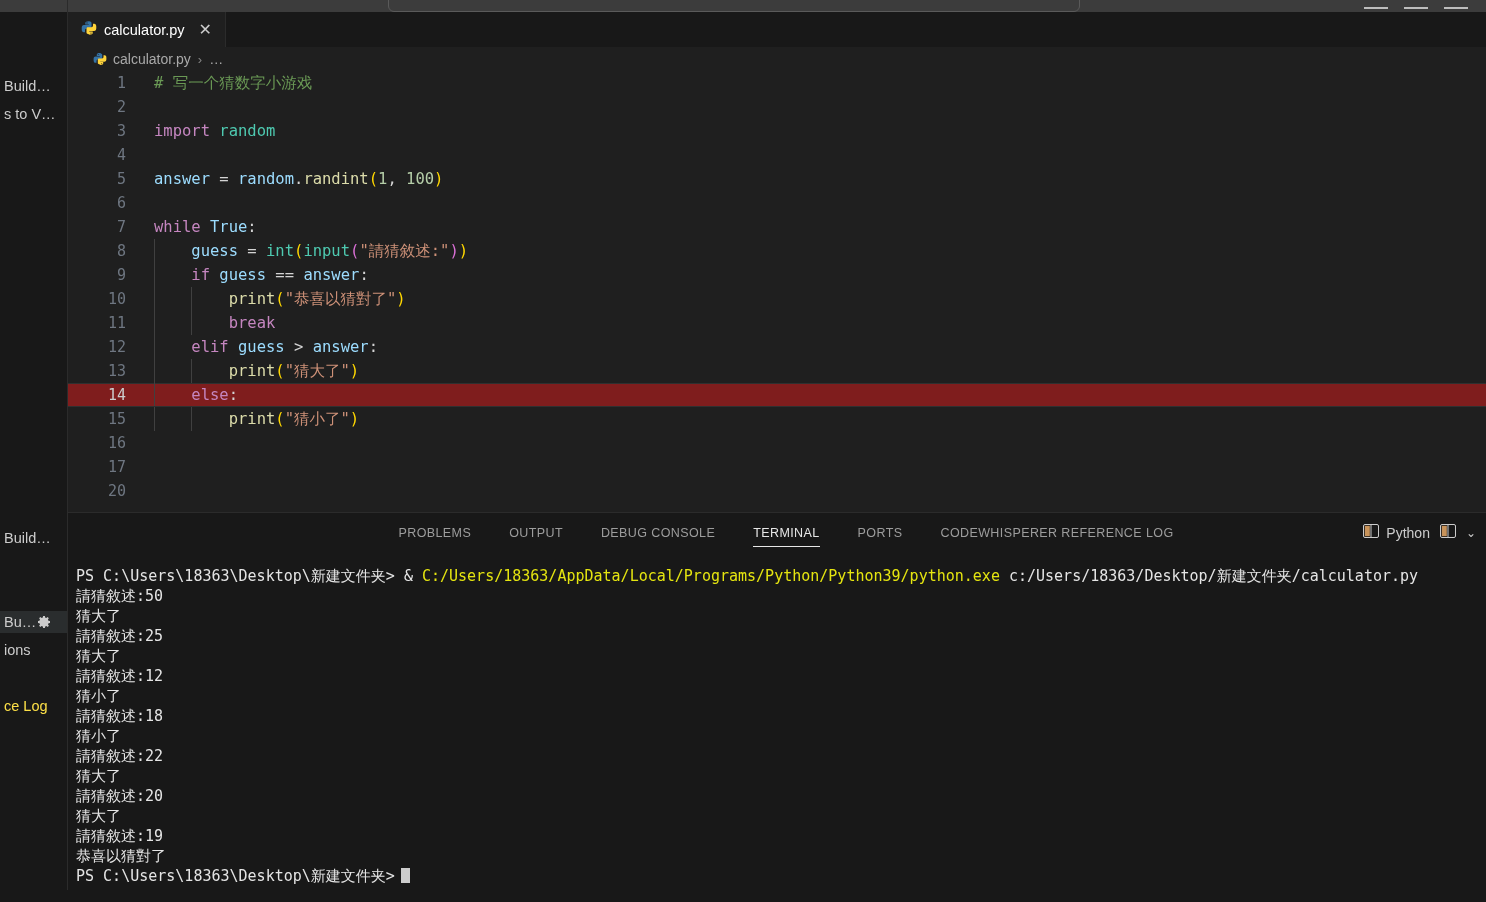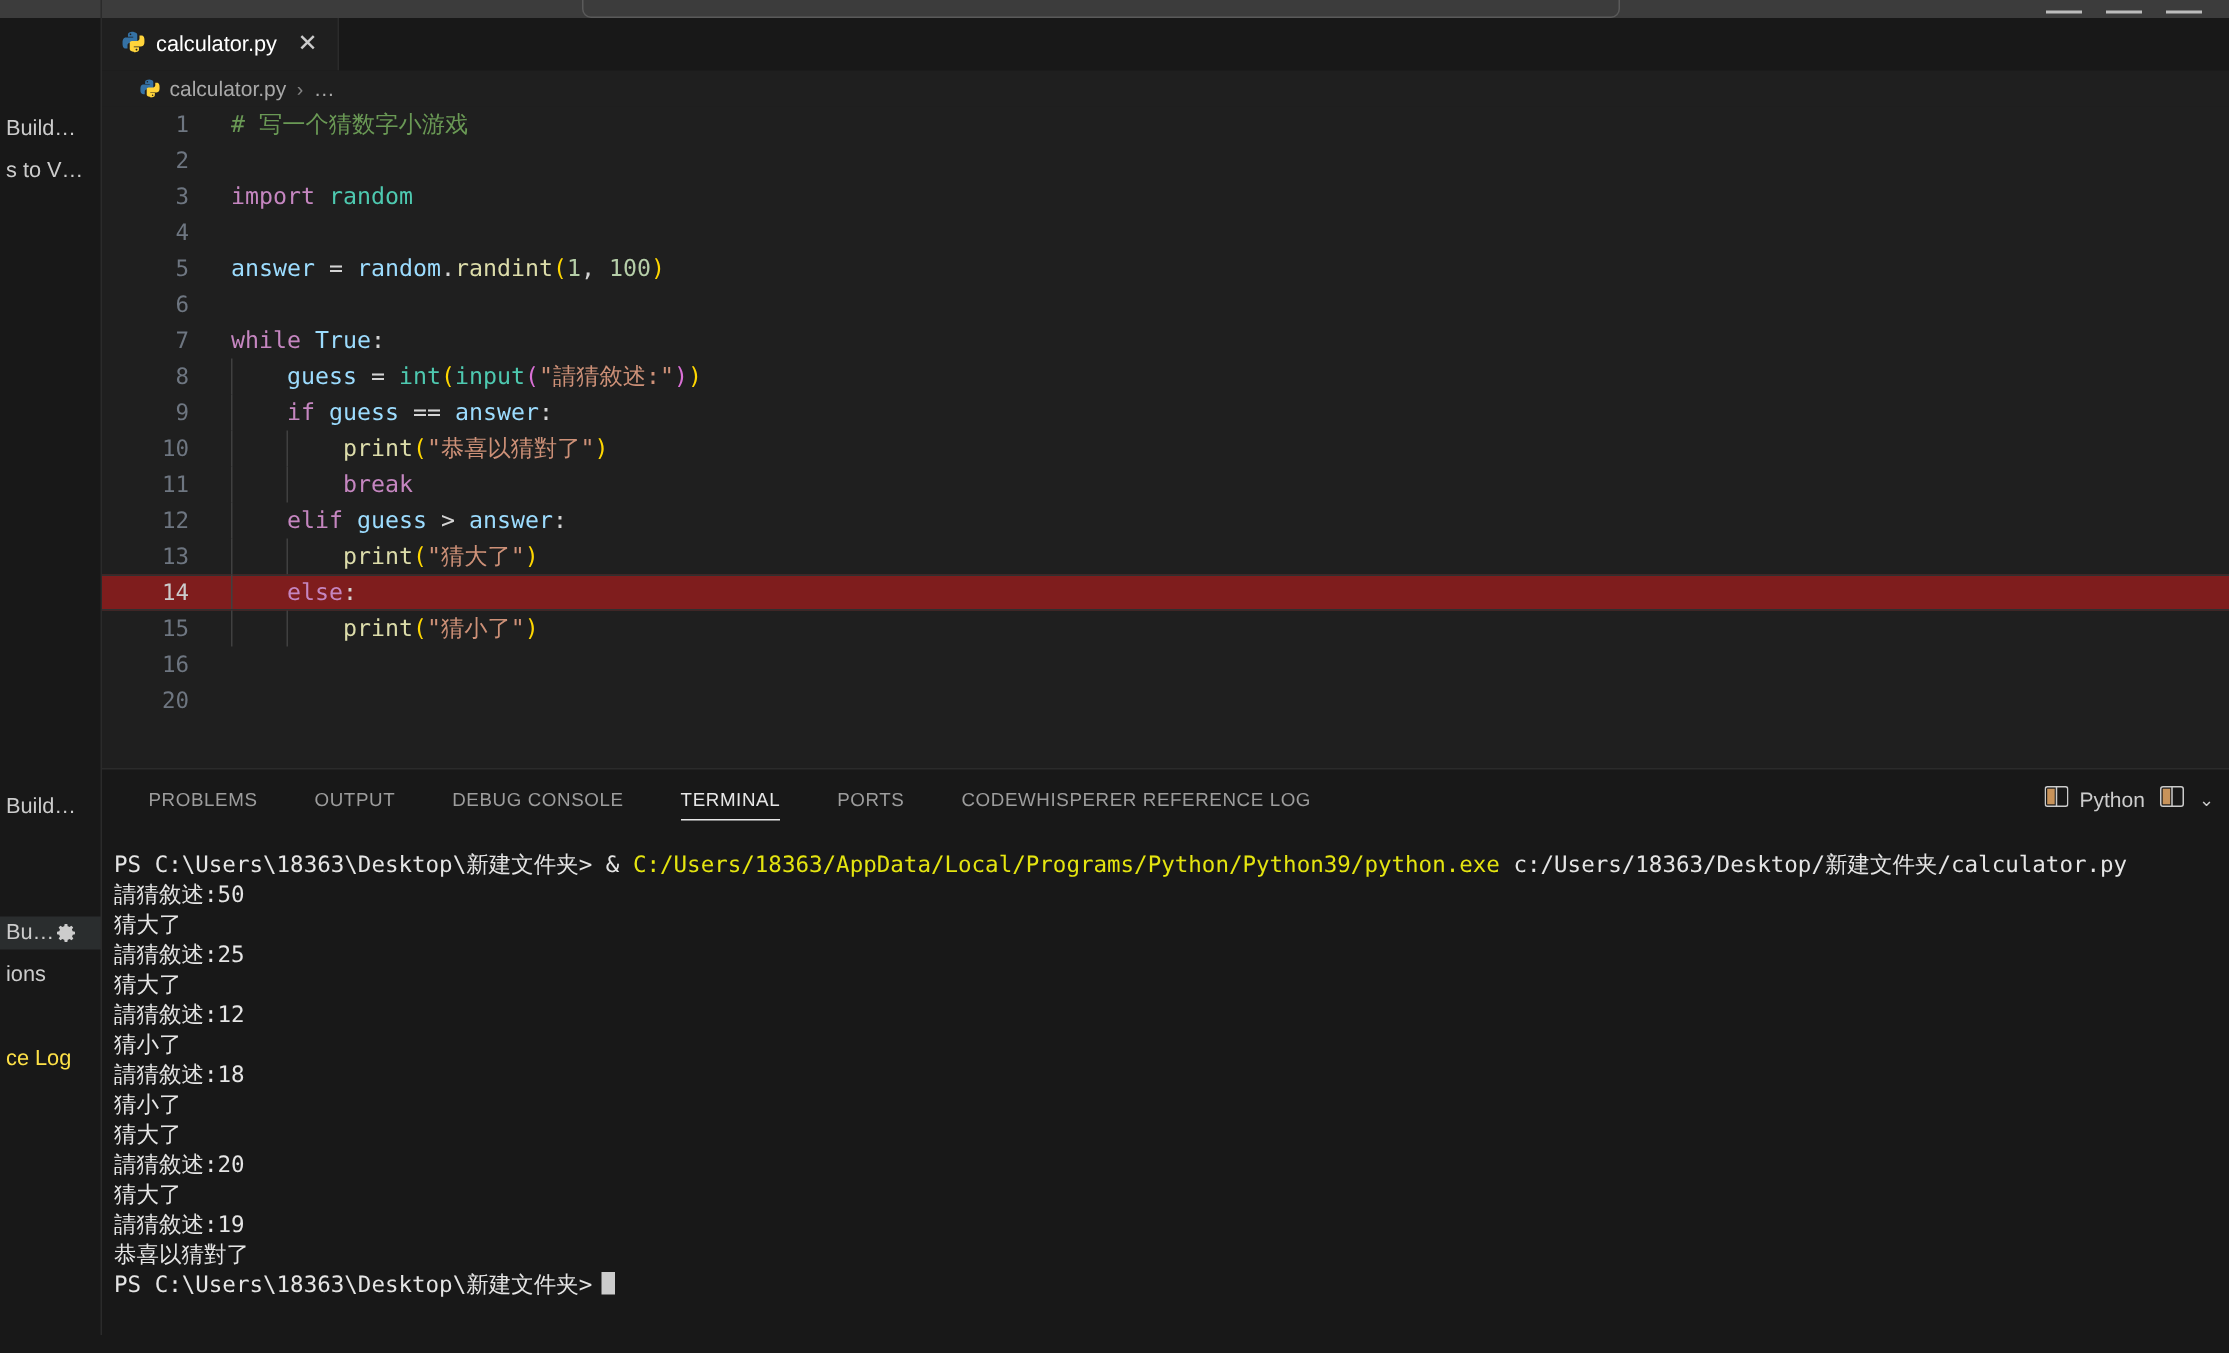--- a/index.html
+++ b/index.html
@@ -134,21 +134,21 @@
     background: linear-gradient(to bottom, rgba(31,31,31,0) 0%, #1f1f1f 85%);
   }
 
   
   .panel {
     position: absolute; left: 0; top: 500px; width: 1418px; height: 402px;
     background: #181818; border-top: 1px solid #2b2b2b;
   }
   .paneltabs {
     position: absolute; left: 0; top: 0; width: 1418px; height: 40px;
-    display: flex; align-items: center; padding-left: 18px; gap: 12px;
+    display: flex; align-items: center; padding-left: 18px; gap: 12px; justify-content: center;
   }
   .ptab {
     position: relative; height: 40px; line-height: 40px; padding: 0 13px;
     color: #9d9d9d; font-size: 12.5px; letter-spacing: 0.4px;
     white-space: nowrap;
   }
   .ptab.sel { color: #e7e7e7; }
   .ptab.sel::after {
     content: ""; position: absolute; left: 13px; right: 13px; bottom: 6px;
     height: 1px; background: #e7e7e7;
@@ -240,20 +240,21 @@
         <div class="coderow"><span class="lnum">7</span><span class="ctext"><span class="t-ctl">while</span><span class="t-plain"> </span><span class="t-var">True</span><span class="t-op">:</span></span></div>
         <div class="coderow"><span class="lnum">8</span><span class="iguide" style="left: 86px;"></span><span class="ctext"><span class="t-plain">    </span><span class="t-var">guess</span><span class="t-plain"> </span><span class="t-op">=</span><span class="t-plain"> </span><span class="t-bi">int</span><span class="t-p1">(</span><span class="t-bi">input</span><span class="t-p2">(</span><span class="t-str">"請猜敘述:"</span><span class="t-p2">)</span><span class="t-p1">)</span></span></div>
         <div class="coderow"><span class="lnum">9</span><span class="iguide" style="left: 86px;"></span><span class="ctext"><span class="t-plain">    </span><span class="t-ctl">if</span><span class="t-plain"> </span><span class="t-var">guess</span><span class="t-plain"> </span><span class="t-op">==</span><span class="t-plain"> </span><span class="t-var">answer</span><span class="t-op">:</span></span></div>
         <div class="coderow"><span class="lnum">10</span><span class="iguide" style="left: 86px;"></span><span class="iguide" style="left: 123px;"></span><span class="ctext"><span class="t-plain">        </span><span class="t-fn">print</span><span class="t-p1">(</span><span class="t-str">"恭喜以猜對了"</span><span class="t-p1">)</span></span></div>
         <div class="coderow"><span class="lnum">11</span><span class="iguide" style="left: 86px;"></span><span class="iguide" style="left: 123px;"></span><span class="ctext"><span class="t-plain">        </span><span class="t-ctl">break</span></span></div>
         <div class="coderow"><span class="lnum">12</span><span class="iguide" style="left: 86px;"></span><span class="ctext"><span class="t-plain">    </span><span class="t-ctl">elif</span><span class="t-plain"> </span><span class="t-var">guess</span><span class="t-plain"> </span><span class="t-op">&gt;</span><span class="t-plain"> </span><span class="t-var">answer</span><span class="t-op">:</span></span></div>
         <div class="coderow"><span class="lnum">13</span><span class="iguide" style="left: 86px;"></span><span class="iguide" style="left: 123px;"></span><span class="ctext"><span class="t-plain">        </span><span class="t-fn">print</span><span class="t-p1">(</span><span class="t-str">"猜大了"</span><span class="t-p1">)</span></span></div>
         <div class="coderow active"><span class="lnum">14</span><span class="iguide" style="left: 86px;"></span><span class="ctext"><span class="t-plain">    </span><span class="t-ctl">else</span><span class="t-op">:</span></span></div>
         <div class="coderow"><span class="lnum">15</span><span class="iguide" style="left: 86px;"></span><span class="iguide" style="left: 123px;"></span><span class="ctext"><span class="t-plain">        </span><span class="t-fn">print</span><span class="t-p1">(</span><span class="t-str">"猜小了"</span><span class="t-p1">)</span></span></div>
         <div class="coderow"><span class="lnum">16</span><span class="ctext"></span></div>
+        <div class="coderow"><span class="lnum">17</span><span class="ctext"></span></div>
         <div class="coderow"><span class="lnum">20</span><span class="ctext"></span></div>
         <div class="codefade"></div>
     </div>
 
     <div class="panel">
       <div class="paneltabs" id="paneltabs">
         <div class="ptab">PROBLEMS</div>
           <div class="ptab">OUTPUT</div>
           <div class="ptab">DEBUG CONSOLE</div>
           <div class="ptab sel">TERMINAL</div>
@@ -285,20 +286,21 @@
       <div class="terminal" id="terminal">
           <div class="tline"><span class="tm-white">PS C:\Users\18363\Desktop\新建文件夹&gt; </span><span class="tm-white">&amp; </span><span class="tm-yellow">C:/Users/18363/AppData/Local/Programs/Python/Python39/python.exe</span><span class="tm-white"> c:/Users/18363/Desktop/新建文件夹/calculator.py</span></div>
           <div class="tline"><span class="tm-white">請猜敘述:50</span></div>
           <div class="tline"><span class="tm-white">猜大了</span></div>
           <div class="tline"><span class="tm-white">請猜敘述:25</span></div>
           <div class="tline"><span class="tm-white">猜大了</span></div>
           <div class="tline"><span class="tm-white">請猜敘述:12</span></div>
           <div class="tline"><span class="tm-white">猜小了</span></div>
           <div class="tline"><span class="tm-white">請猜敘述:18</span></div>
           <div class="tline"><span class="tm-white">猜小了</span></div>
+          <div class="tline"><span class="tm-white">請猜敘述:22</span></div>
           <div class="tline"><span class="tm-white">猜大了</span></div>
           <div class="tline"><span class="tm-white">請猜敘述:20</span></div>
           <div class="tline"><span class="tm-white">猜大了</span></div>
           <div class="tline"><span class="tm-white">請猜敘述:19</span></div>
           <div class="tline"><span class="tm-white">恭喜以猜對了</span></div>
           <div class="tline"><span class="tm-white">PS C:\Users\18363\Desktop\新建文件夹&gt;</span><span class="tm-cursor"></span></div>
         </div>
     </div>
 
   </div>

